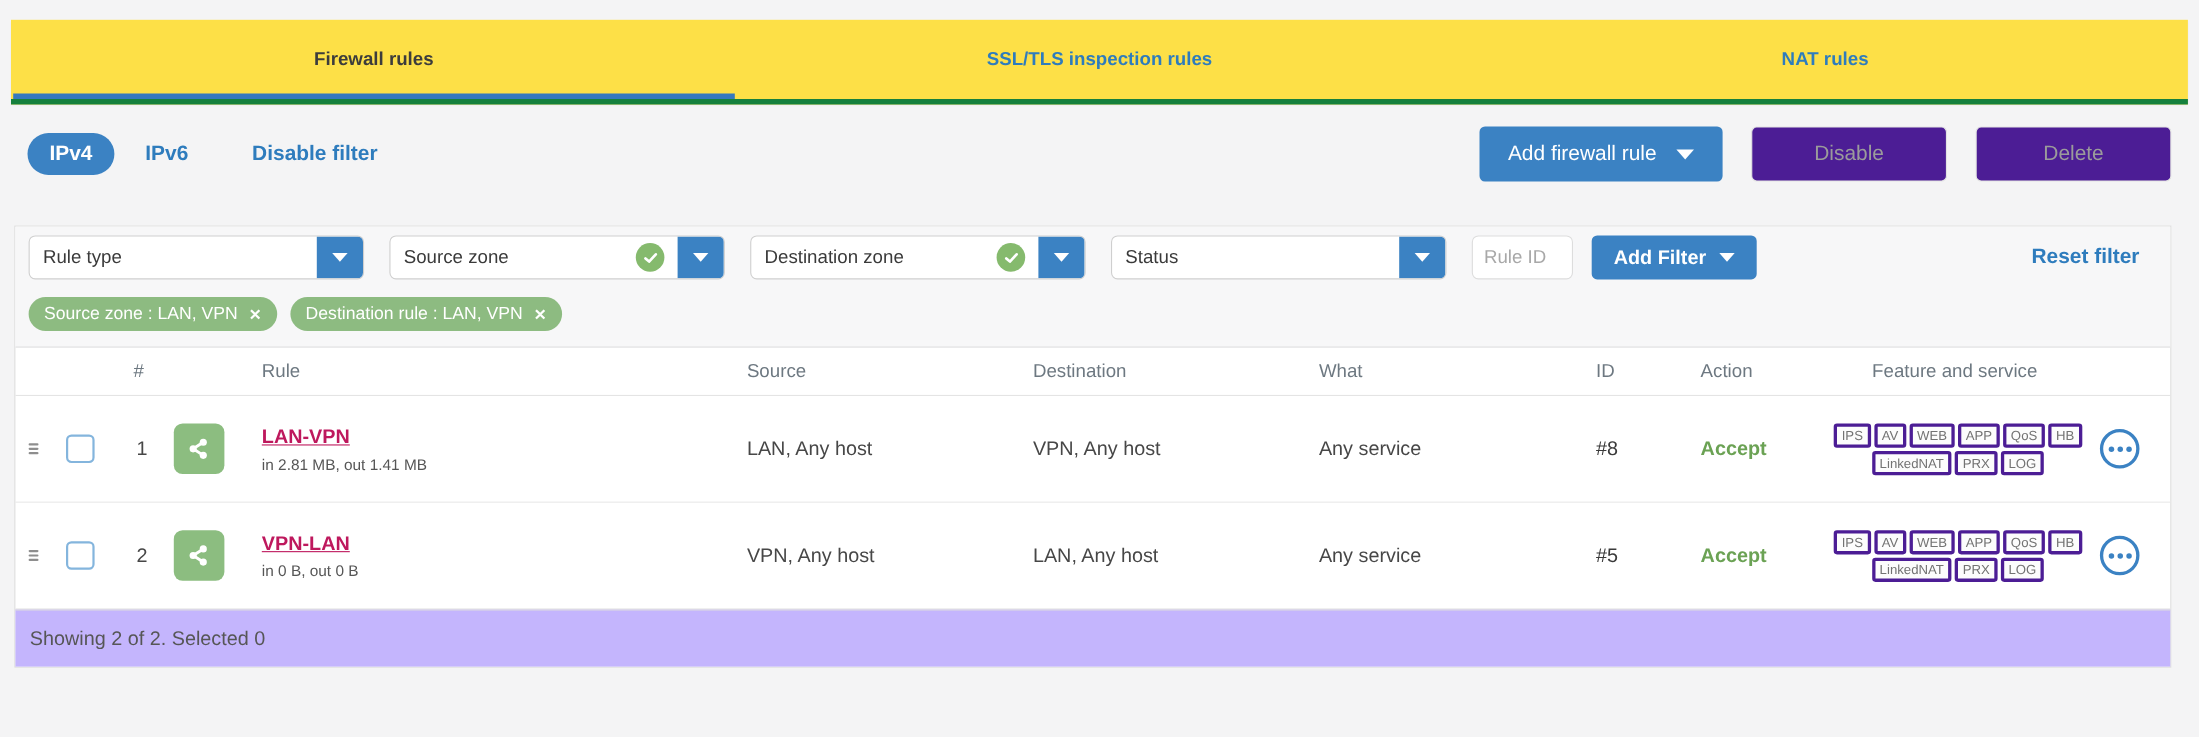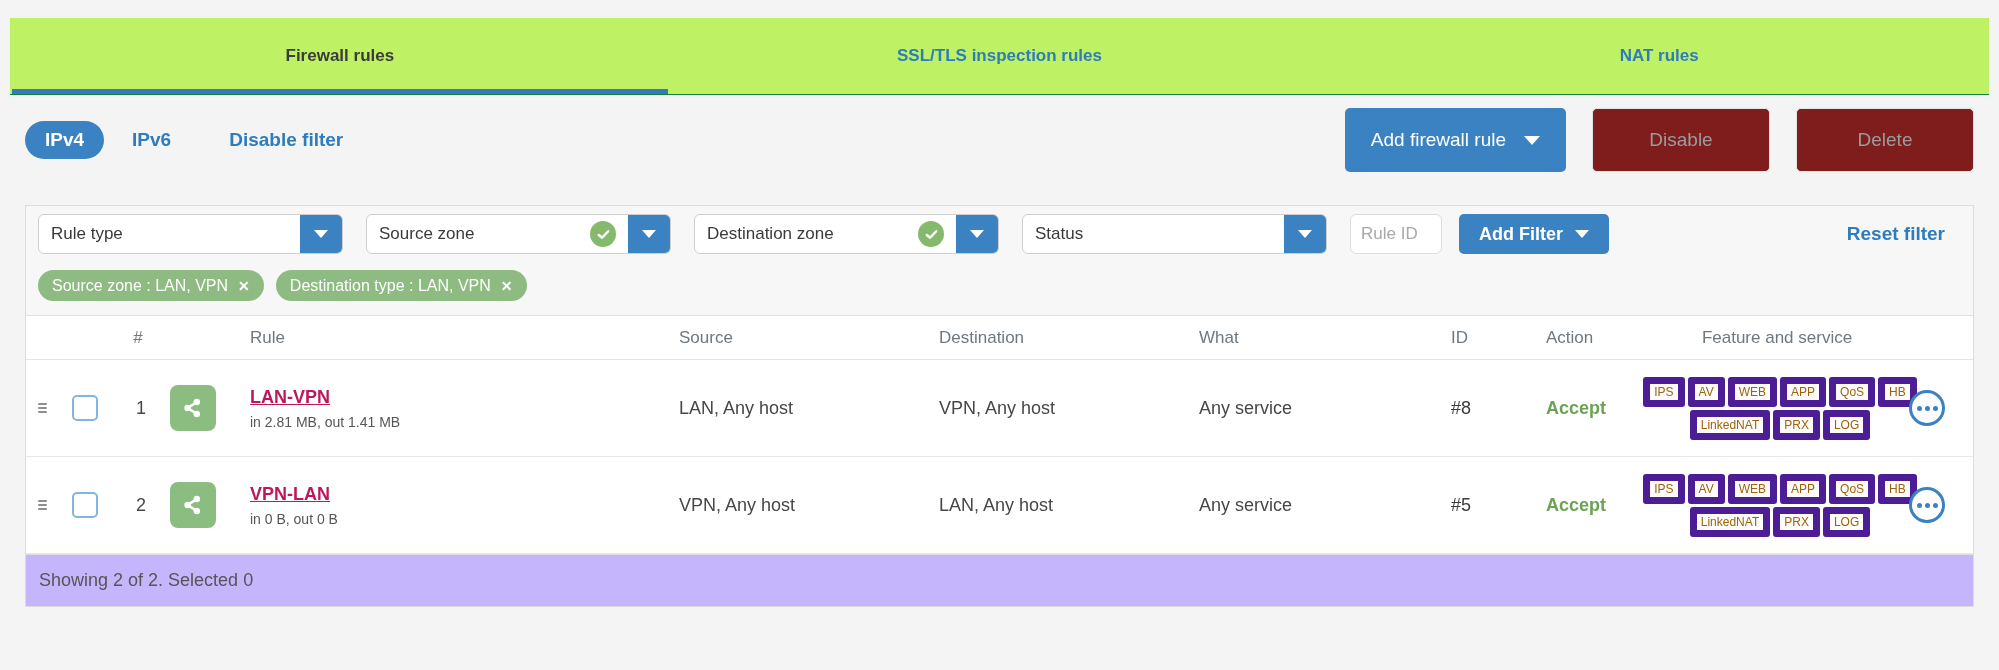--- a/index.html
+++ b/index.html
@@ -1,38 +1,38 @@
 <!DOCTYPE html>
 <html><head>
 <meta charset="utf-8">
 <style>
   * { margin:0; padding:0; box-sizing:border-box; }
   html,body { width:1999px; height:670px; background:#f4f4f5; font-family:"Liberation Sans", sans-serif; overflow:hidden; }
   .page { width:1999px; height:670px; position:relative; }
 
   
-  .tabbar { position:absolute; left:10px; right:10px; top:18px; height:77px; background:#bef264; display:flex; border-bottom:1px solid #15803d; box-shadow:0 1px 2px rgba(0,0,0,.04); }
+  .tabbar { position:absolute; left:10px; right:10px; top:18px; height:77px; background:#fde047; display:flex; border-bottom:5px solid #15803d; box-shadow:0 1px 2px rgba(0,0,0,.04); }
   .tab { flex:1; display:flex; align-items:center; justify-content:center; font-size:17px; font-weight:bold; color:#2e7cbd; cursor:pointer; position:relative; }
   .tab.active { color:#3c3c3c; }
   .tab.active::after { content:""; position:absolute; left:2px; right:2px; bottom:0; height:5px; background:#3579be; }
 
   
   .toolbar { position:absolute; left:25px; right:25px; top:112px; height:56px; display:flex; align-items:center; }
   .pill { background:#3b82c3; color:#fff; font-weight:bold; font-size:19px; padding:8px 20px; border-radius:22px; cursor:pointer; }
   .link-strong { color:#2e7cbd; font-weight:bold; font-size:19px; cursor:pointer; }
   .ipv6 { margin-left:28px; }
   .disable-filter { margin-left:58px; }
   .toolbar .spacer { flex:1; }
-  .btn { border-radius:5px; font-size:19px; height:64px; cursor:pointer; border:1px solid transparent; font-family:inherit; }
+  .btn { border-radius:5px; font-size:19px; height:50px; cursor:pointer; border:1px solid transparent; font-family:inherit; }
   .btn-primary { background:#3b82c3; color:#fff; padding:0 26px; display:flex; align-items:center; gap:18px; border:none; }
-  .btn-ghost { background:#7f1d1d; color:#9b9b9b; border:1px solid #e3e3e3; width:178px; margin-left:26px; }
+  .btn-ghost { background:#4c1d95; color:#9b9b9b; border:1px solid #e3e3e3; width:178px; margin-left:26px; }
   .caret { width:0; height:0; border-left:8px solid transparent; border-right:8px solid transparent; border-top:9px solid #fff; display:inline-block; }
 
   
-  .panel { position:absolute; left:25px; right:25px; top:205px; background:#fff; border:1px solid #dcdcdc; }
+  .panel { position:absolute; left:13px; right:25px; top:205px; background:#fff; border:1px solid #dcdcdc; }
   .filter-area { background:#f7f7f8; border-bottom:1px solid #e0e0e0; padding:8px 10px 14px 12px; }
   .filter-row { display:flex; align-items:center; }
   .dd-group { display:flex; height:40px; margin-right:23px; border:1px solid #cfcfcf; border-radius:6px; background:#fff; overflow:hidden; width:305px; }
   .dd-field { flex:1; display:flex; align-items:center; padding:0 12px; font-size:17px; color:#3a3a3a; gap:8px; }
   .dd-label { flex:1; }
   .check-badge { width:26px; height:26px; border-radius:50%; background:#85ba6d; display:flex; align-items:center; justify-content:center; flex:0 0 auto; }
   .dd-btn { width:42px; background:#3b82c3; border:none; display:flex; align-items:center; justify-content:center; cursor:pointer; }
   .dd-btn .caret { border-left-width:7px; border-right-width:7px; border-top-width:8px; }
   .ruleid-input { width:92px; height:40px; border:1px solid #ddd; border-radius:6px; font-size:17px; padding:0 10px; color:#b91c1c; font-family:inherit; background:#fff; }
   .ruleid-input::placeholder { color:#a8a8a8; }
@@ -52,21 +52,21 @@
   .drag-handle { width:9px; margin:0 auto; cursor:grab; }
   .drag-handle i { display:block; height:2px; background:#8e8e8e; margin:2px 0; border-radius:1px; }
   .checkbox { width:26px; height:26px; border:2px solid #84b5dd; border-radius:5px; background:#fff; margin:0 auto; cursor:pointer; }
   .rule-icon { width:46px; height:46px; border-radius:8px; background:#8cbd80; display:flex; align-items:center; justify-content:center; cursor:pointer; }
   .name-cell .nm { font-weight:bold; text-decoration:underline; color:#be185d; font-size:18px; cursor:pointer; }
   .name-cell .sub { font-size:14px; color:#565656; margin-top:6px; }
   .id-cell { font-size:18px; color:#3a3a3a; }
   .action-cell { color:#6ba254; font-weight:bold; }
   .feature-cell { display:flex; flex-direction:column; align-items:center; gap:3px; }
   .badge-line { display:flex; gap:3px; justify-content:center; }
-  .badge { border:7px solid #4c1d95; color:#a16207; background:#fcfcfc; font-size:12px; padding:1px 4px; border-radius:3px; white-space:nowrap; }
+  .badge { border:3px solid #4c1d95; color:#737373; background:#fcfcfc; font-size:12px; padding:1px 4px; border-radius:3px; white-space:nowrap; }
   .menu-btn { width:36px; height:36px; border-radius:50%; border:3px solid #3b82c3; background:#fff; display:flex; align-items:center; justify-content:center; gap:3px; cursor:pointer; }
   .menu-btn i { width:5px; height:5px; border-radius:50%; background:#3b82c3; display:block; }
 
   .tfoot { height:52px; background:#c4b5fd; border-top:1px solid #ddd; display:flex; align-items:center; padding-left:13px; font-size:18px; color:#565656; }
 </style>
 </head>
 <body>
 
 <div class="page">
 
@@ -155,21 +155,21 @@
 
         <span class="reset-filter">Reset filter</span>
       </div>
 
       <div class="chips-row">
         <div class="chip">
           <span>Source zone : LAN, VPN</span>
           <span class="chip-x">✕</span>
         </div>
         <div class="chip">
-          <span>Destination type : LAN, VPN</span>
+          <span>Destination rule : LAN, VPN</span>
           <span class="chip-x">✕</span>
         </div>
       </div>
     </div>
 
     <div class="grid thead">
       <div></div>
       <div></div>
       <div class="cell-num">#</div>
       <div></div>

